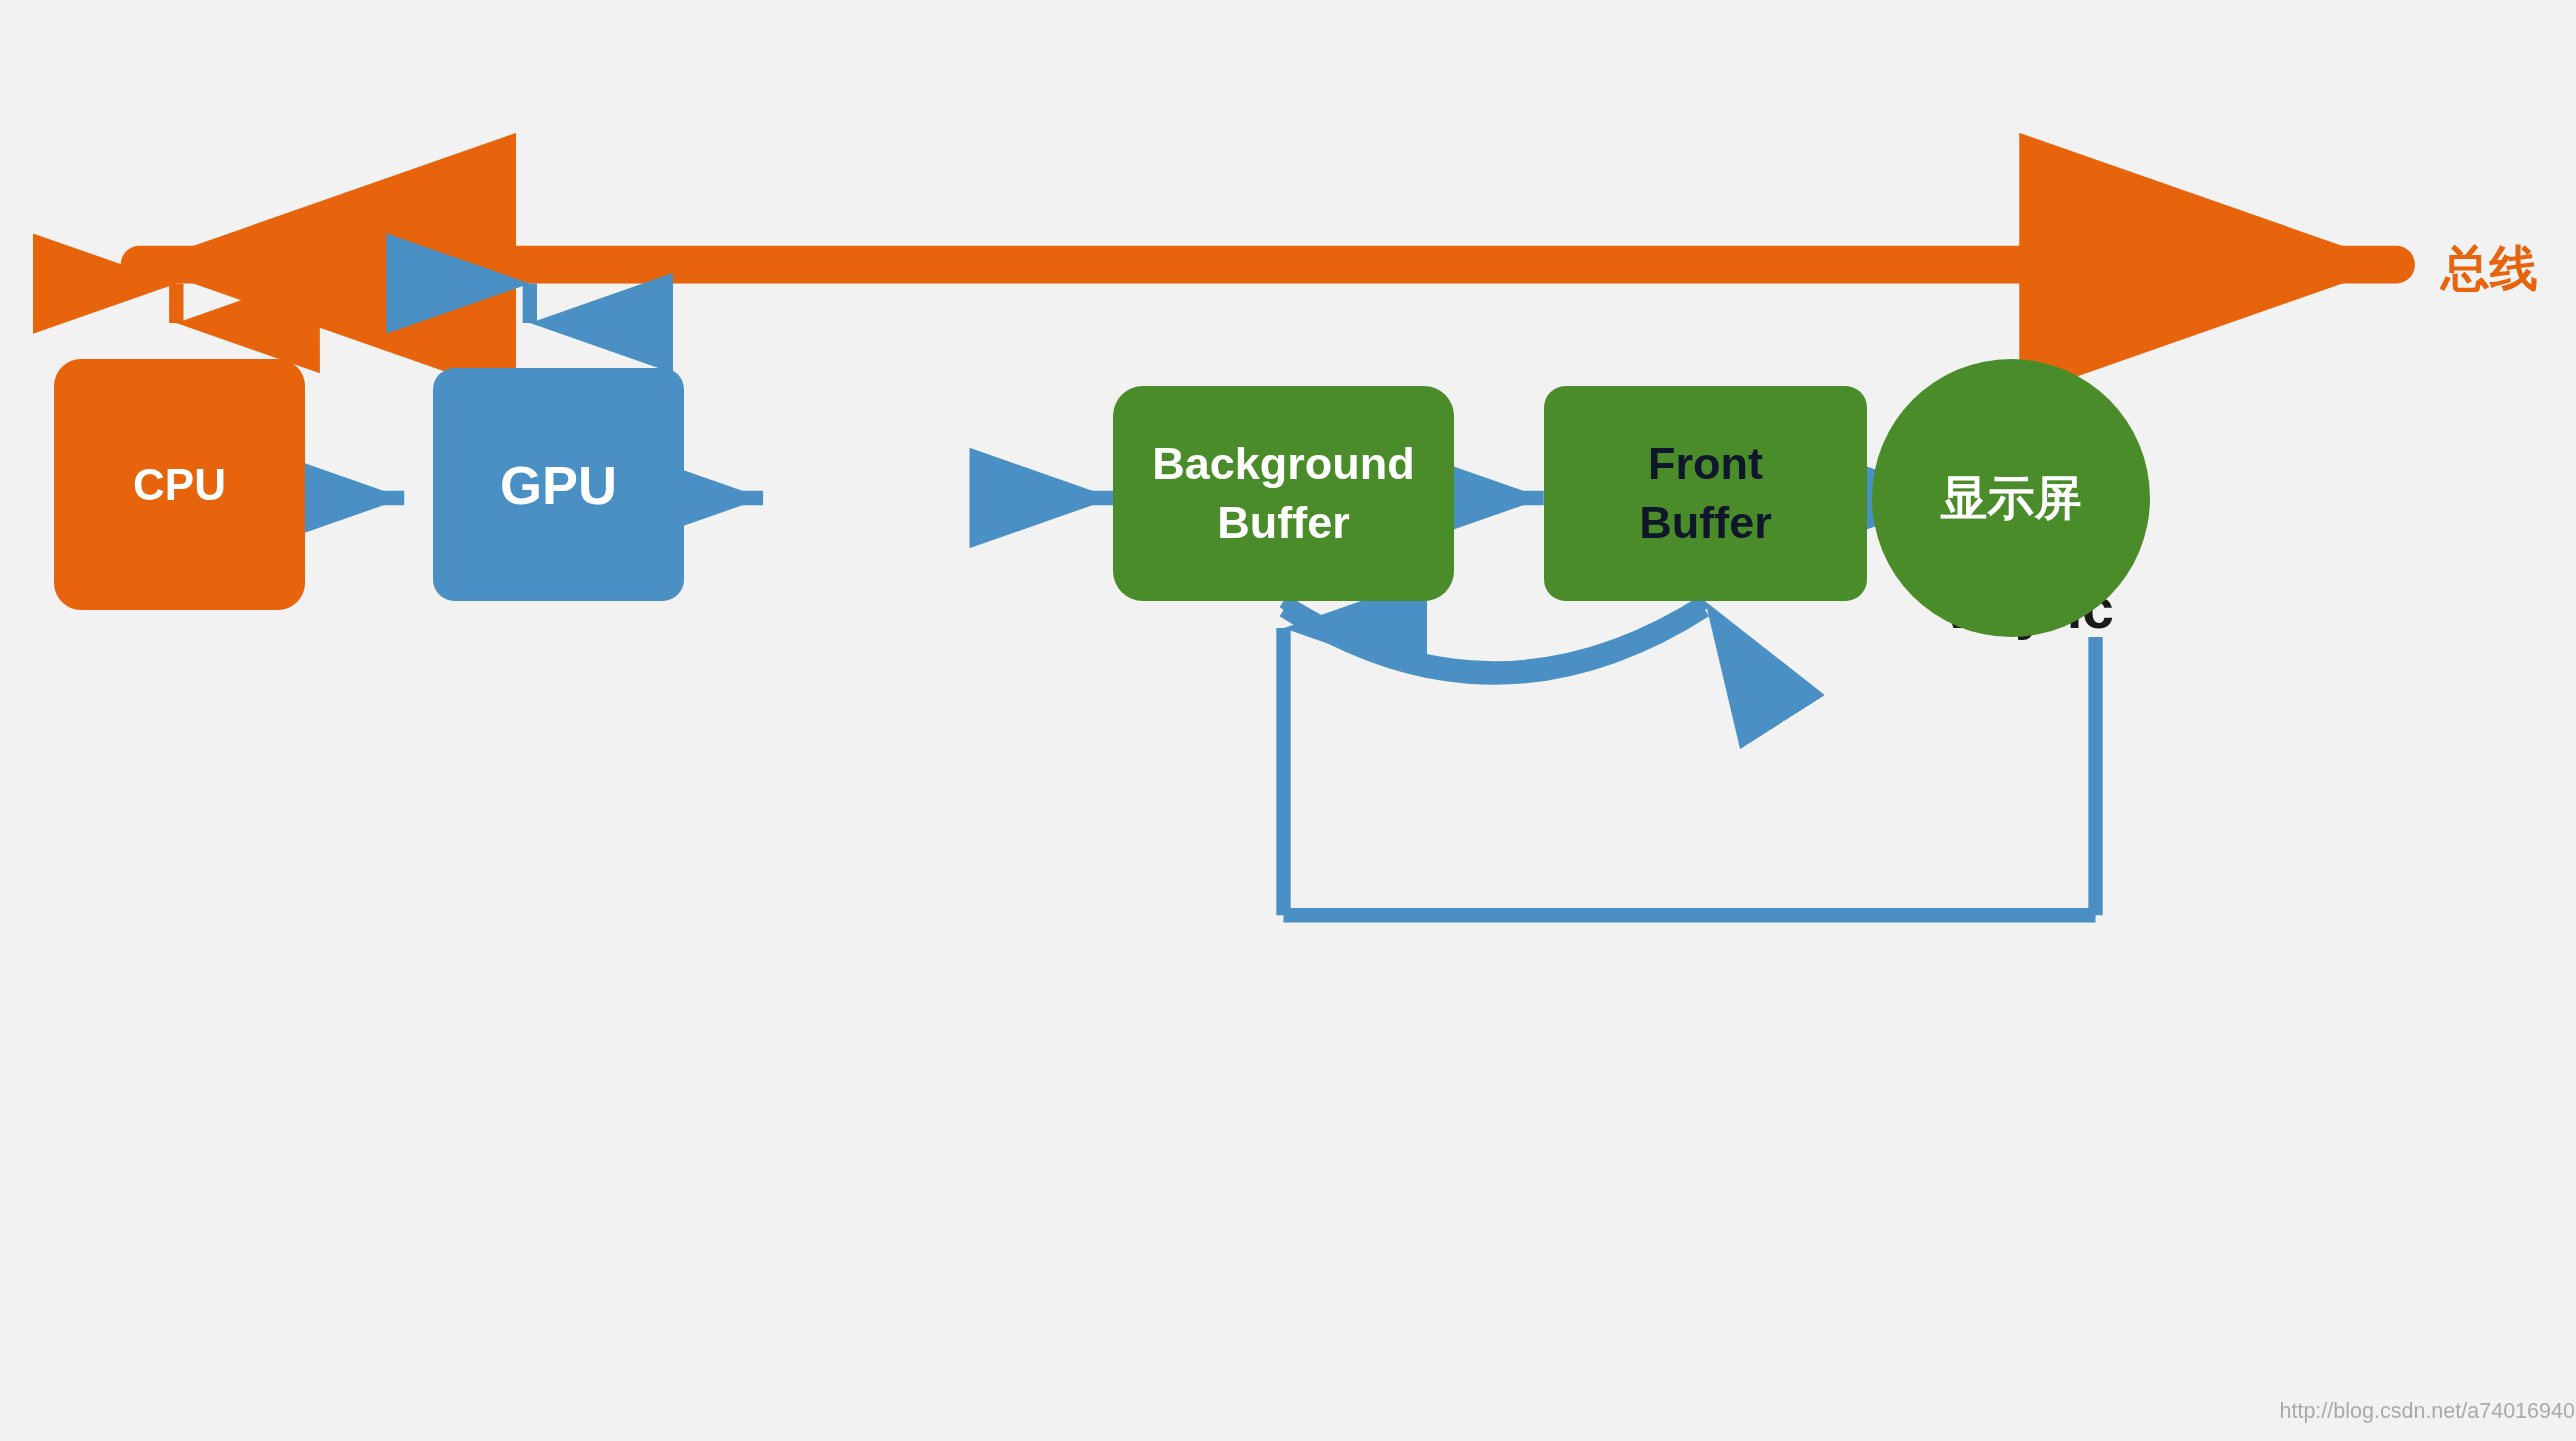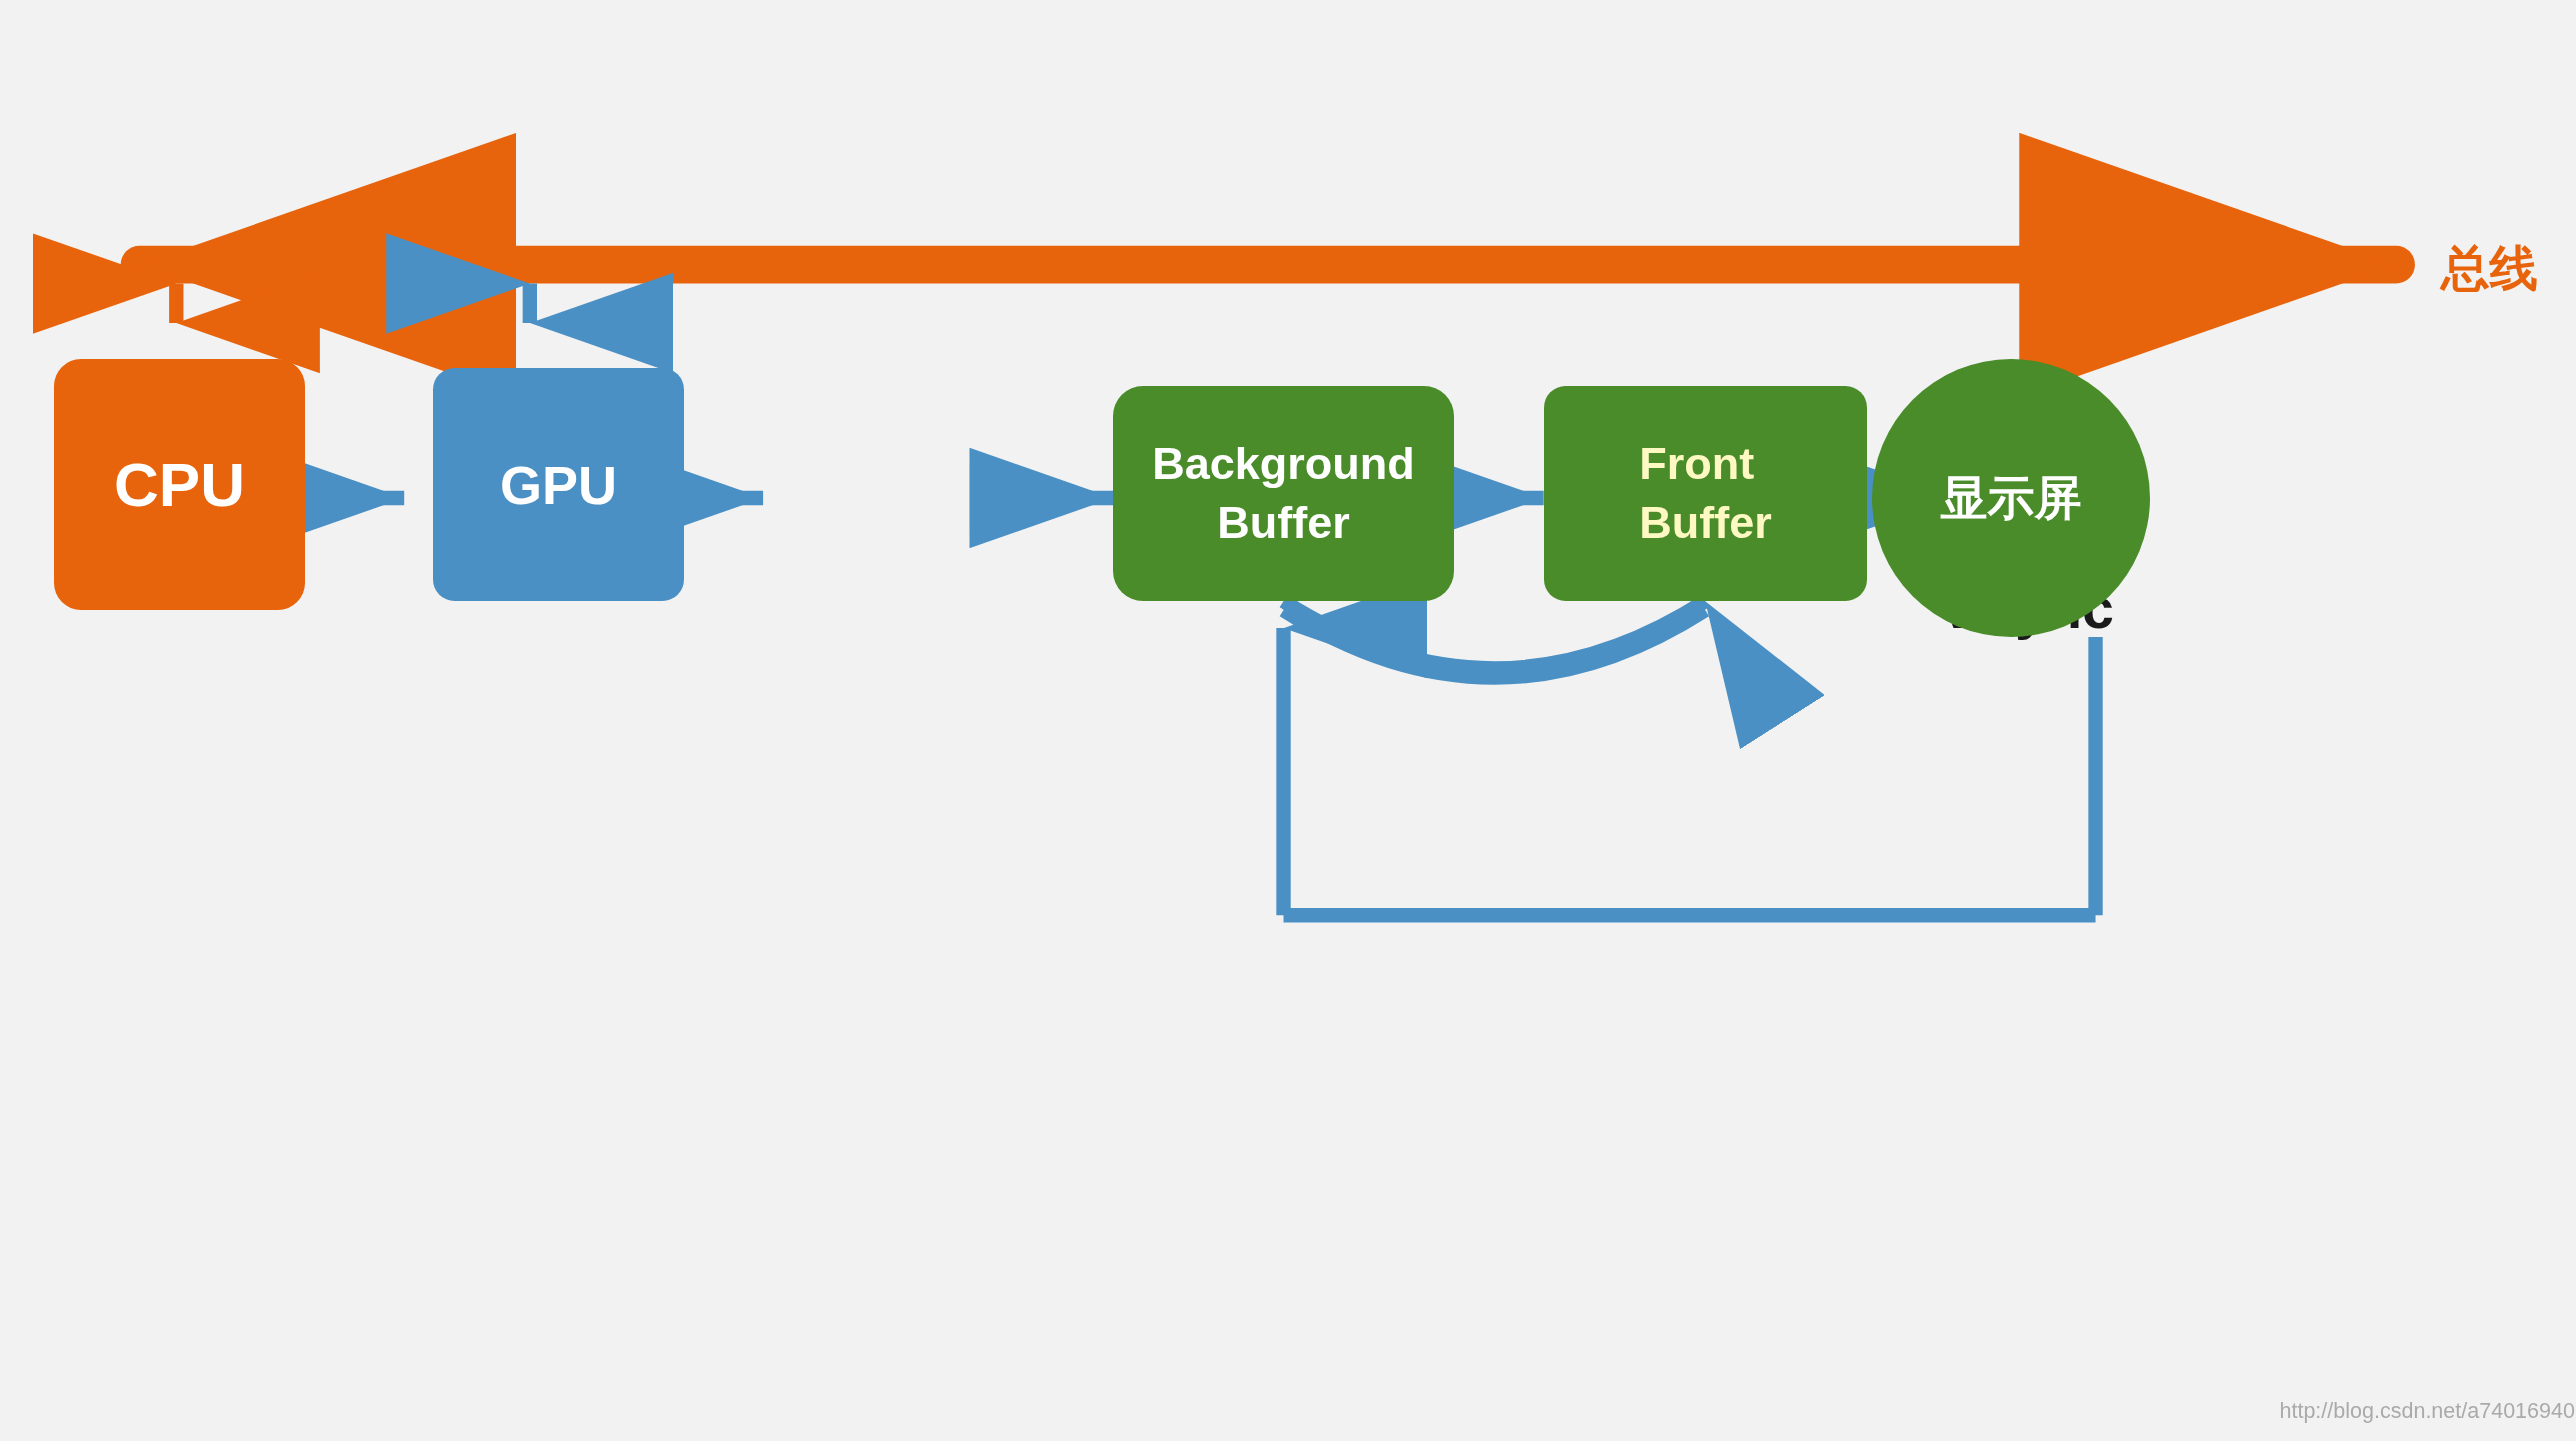--- a/index.html
+++ b/index.html
@@ -90,34 +90,34 @@
 
     <line x1="1430" y1="1020" x2="1430" y2="700" stroke="#4A90C4" stroke-width="16" marker-end="url(#arrow-blue-up)"></line>
 
     <text x="2160" y="700" font-size="64" font-weight="bold" fill="#1a1a1a">VSync</text>
 
     <text x="2540" y="1580" font-size="24" fill="#aaaaaa">http://blog.csdn.net/a740169405</text>
 
   </svg>
 
   <div style="position:absolute; top:359px; left:54px; width:251px; height:251px; background:#E8640C; border-radius:27px; display:flex; align-items:center; justify-content:center;">
-    <span style="color:white; font-size:62px; font-weight:bold;">CPU</span>
+    <span style="color:white; font-size:44px; font-weight:bold;">CPU</span>
   </div>
 
   <div style="position:absolute; top:368px; left:404px; width:251px; height:233px; background:#4A90C4; border-radius:21.5px; display:flex; align-items:center; justify-content:center;margin-left:29px;">
     <span style="color:white; font-size:54px; font-weight:bold;">GPU</span>
   </div>
 
 
   <div style="position:absolute; top:386px; left:1113px; width:341px; height:215px; background:#4A8C2A; border-radius:30px; display:flex; align-items:center; justify-content:center;">
     <span style="color:white; font-size:45px; font-weight:bold; text-align:center; line-height:1.3;">Background<br>Buffer</span>
   </div>
 
   <div style="position:absolute; top:386px; left:1544px; width:323px; height:215px; background:#4A8C2A; border-radius:21.5px; display:flex; align-items:center; justify-content:center;">
-    <span style="color:#fef9c3; font-size:45px; font-weight:bold; text-align:left; line-height:1.3;">Front<br>Buffer</span>
+    <span style="color:#0f172a; font-size:45px; font-weight:bold; text-align:center; line-height:1.3;">Front<br>Buffer</span>
   </div>
 
   <div style="position:absolute; top:359px; left:1872px; width:278px; height:278px; background:#4A8C2A; border-radius:50%; display:flex; align-items:center; justify-content:center;">
     <span style="color:white; font-size:47px; font-weight:bold; text-align:center;">显示屏</span>
   </div>
 
 </div>
 
 
 </body></html>

